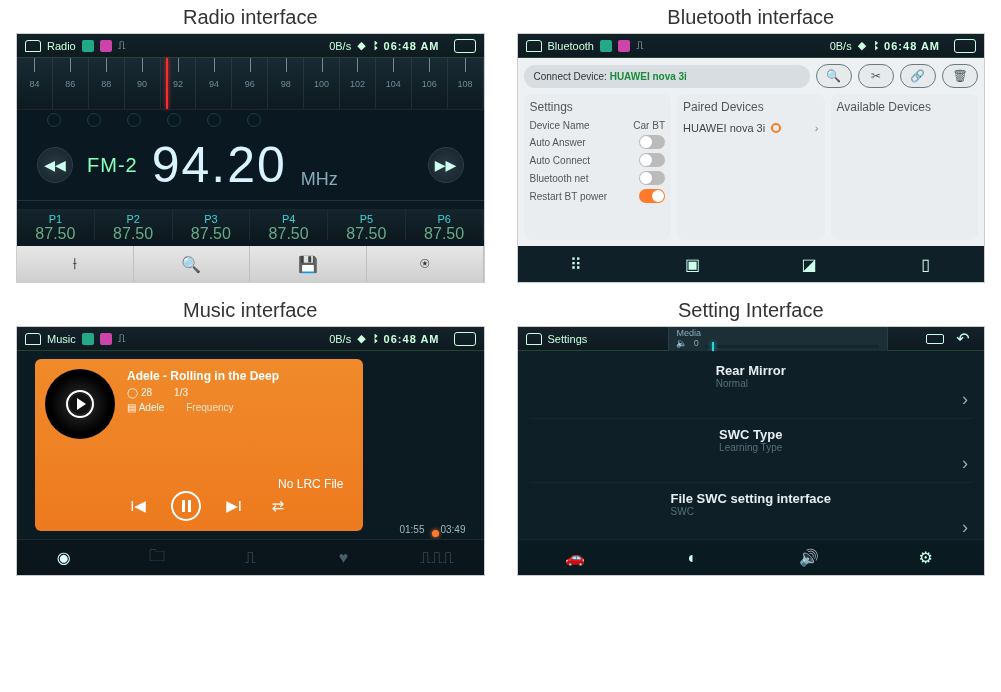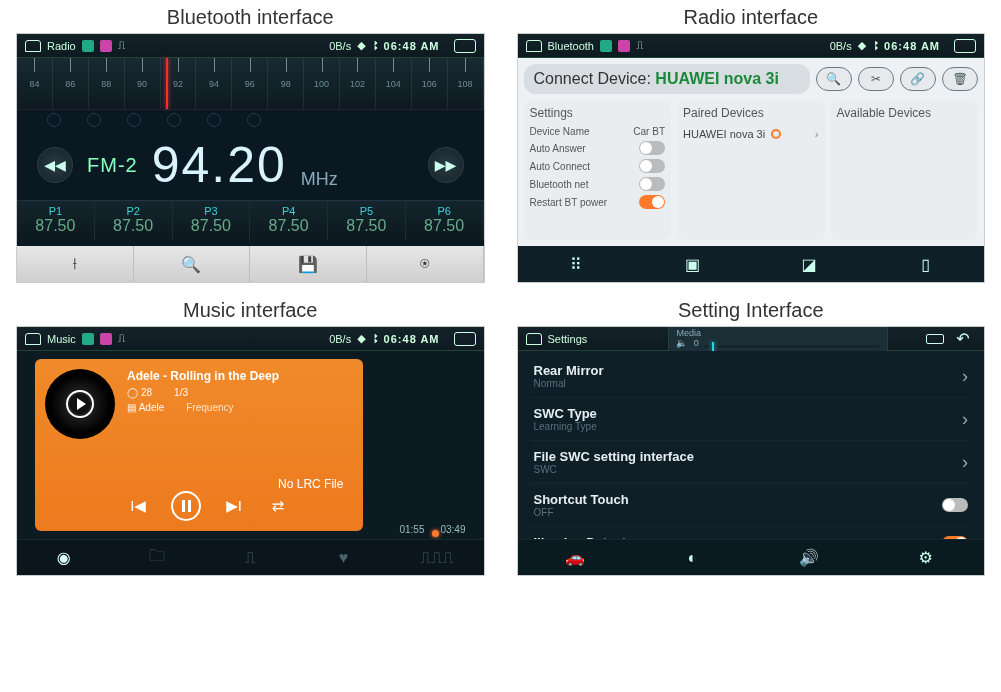--- a/index.html
+++ b/index.html
@@ -25,30 +25,30 @@
 .tickcol .n { position:absolute; bottom:20px; width:100%; text-align:center; font-size:9px; color:#6f8c95; }
 .needle { position:absolute; left:32%; top:0; bottom:0; width:2px; background:#ff2a2a; box-shadow:0 0 4px #f33; }
 .radio-iconrow { height:20px; display:flex; gap:26px; padding:0 30px; align-items:center; opacity:.25; }
 .radio-iconrow span { width:14px; height:14px; border:1px solid #5aa; border-radius:50%; }
 .radio-main { height:70px; display:flex; align-items:center; padding:0 20px; gap:14px; }
 .seekbtn { width:36px; height:36px; border-radius:50%; background:radial-gradient(#2a3b44,#152128); border:1px solid #2d4049; display:flex;align-items:center;justify-content:center; color:#cfe; font-size:14px; cursor:pointer; }
 .freq-band { font-size:20px; color:#8fb; letter-spacing:1px; }
 .freq-num { font-size:50px; font-weight:300; color:#d9f3ff; letter-spacing:2px; }
 .freq-unit { font-size:18px; color:#8ab; align-self:flex-end; margin-bottom:10px; }
 .presets { display:flex; height:40px; border-top:1px solid #234; }
-.preset { flex:1; border-right:1px solid #1d2d35; text-align:center; padding:4px 0; background:linear-gradient(#15252d,#0c181e); cursor:pointer; }
+.preset { flex:1; border-right:1px solid #1d2d35; text-align:center; padding:4px 0; background:linear-gradient(#15252d,#0c181e); cursor:pointer;margin-top:8px; }
 .preset .pl { font-size:11px; color:#3bd3d8; }
 .preset .pv { font-size:16px; color:#6a8; }
 .radio-footer { position:absolute; bottom:0; left:0; right:0; height:36px; background:linear-gradient(#e7e7e7,#cfcfcf); display:flex; }
 .radio-footer .fbtn { flex:1; display:flex; align-items:center; justify-content:center; border-right:1px solid #bfbfbf; color:#333; cursor:pointer; font-size:16px; }
 
 
 .bt-body { background:#eef1f3; position:absolute; top:24px; left:0; right:0; bottom:36px; padding:6px; display:flex; flex-direction:column; gap:6px; }
 .bt-top { display:flex; gap:6px; align-items:center; }
-.bt-connect { flex:1; background:#d7dde0; border-radius:12px; padding:6px 10px; font-size:16px; color:#333; }
+.bt-connect { flex:1; background:#d7dde0; border-radius:12px; padding:6px 10px; font-size:10px; color:#333; }
 .bt-connect span.dev { color:#1a8a3a; font-weight:bold; }
 .pillbtn { width:36px; height:24px; border:1.5px solid #6a7a82; border-radius:14px; display:flex; align-items:center; justify-content:center; cursor:pointer; color:#455; font-size:12px; background:#e6eaec; }
 .bt-cols { flex:1; display:flex; gap:6px; }
 .bt-card { flex:1; background:#e9edef; border-radius:8px; padding:6px; font-size:11px; color:#444; }
 .bt-card h4 { font-size:12px; font-weight:normal; color:#555; margin-bottom:4px; }
 .settings-row { display:flex; justify-content:space-between; align-items:center; padding:2px 0; font-size:10px; color:#555; }
 .toggle { width:26px; height:14px; background:#bbb; border-radius:8px; position:relative; }
 .toggle::after { content:""; position:absolute; top:1px; width:12px; height:12px; border-radius:50%; background:#fff; }
 .toggle.off::after { left:1px; }
 .toggle.on { background:#ff7a2a; }
@@ -78,38 +78,38 @@
 .music-time .bar::after { content:""; position:absolute; left:0; top:-2px; width:7px; height:7px; background:#ff7a2a; border-radius:50%; box-shadow:0 0 4px #ff7a2a; }
 .music-footer { position:absolute; bottom:0; left:0; right:0; height:36px; background:#0a161c; display:flex; border-top:1px solid #1a2a32; }
 .music-footer .fbtn { flex:1; display:flex;align-items:center;justify-content:center; color:#47616b; font-size:16px; cursor:pointer; }
 .music-footer .fbtn.active { color:#dff; }
 
 
 .set-body { position:absolute; top:24px; left:0; right:0; bottom:36px; background:#0e1f27; padding:4px 12px; overflow:hidden; }
 .set-volbox { position:absolute; top:-4px; left:150px; width:220px; height:34px; background:#1c2e36; border:1px solid #2a3c44; border-radius:3px; padding:4px 8px; font-size:9px; color:#8ab; }
 .set-volbox .slider { height:3px; background:#15252c; margin-top:6px; position:relative; }
 .set-volbox .slider .k { position:absolute; left:4%; top:-3px; width:2px; height:9px; background:#22d6db; box-shadow:0 0 5px #22d6db; }
-.set-item { padding:8px 4px; border-bottom:1px solid rgba(255,255,255,.04); display:flex; align-items:center; cursor:pointer; }
+.set-item { padding:8px 4px; border-bottom:1px solid rgba(255,255,255,.04); display:flex; align-items:center; cursor:pointer;flex-direction:column; }
 .set-item .lbls { display:flex; flex-direction:column; }
 .set-item .main { font-size:13px; color:#e6eef2; font-weight:bold; }
 .set-item .sub { font-size:10px; color:#56707a; }
 .set-item .chev { margin-left:auto; color:#9ab; font-size:18px; }
 .set-footer { position:absolute; bottom:0; left:0; right:0; height:36px; background:#0a1a21; display:flex; border-top:1px solid #14262e; }
 .set-footer .fbtn { flex:1; display:flex;align-items:center;justify-content:center; color:#cfe; font-size:16px; cursor:pointer; }
 .status-backarrow { margin-left:auto; width:26px; height:14px; display:flex; align-items:center; justify-content:center; }
 .status-backarrow::before { content:"↶"; font-size:16px; color:#cfe; }
 .sq { width:12px;height:12px; background:#cfe; border-radius:2px; }
 </style>
 </head>
 <body>
 
 <div class="grid">
 
+<div class="title">Radio interface</div>
 <div class="title">Bluetooth interface</div>
-<div class="title">Radio interface</div>
 
 <div class="panel">
   <div class="statusbar">
     <div class="left">
       <span class="home-icon"></span>
       <span>Radio</span>
       <span class="sq" style="background:#2a8"></span>
       <span class="sq" style="background:#c4a"></span>
       <span style="color:#cfe">⎍</span>
     </div>

